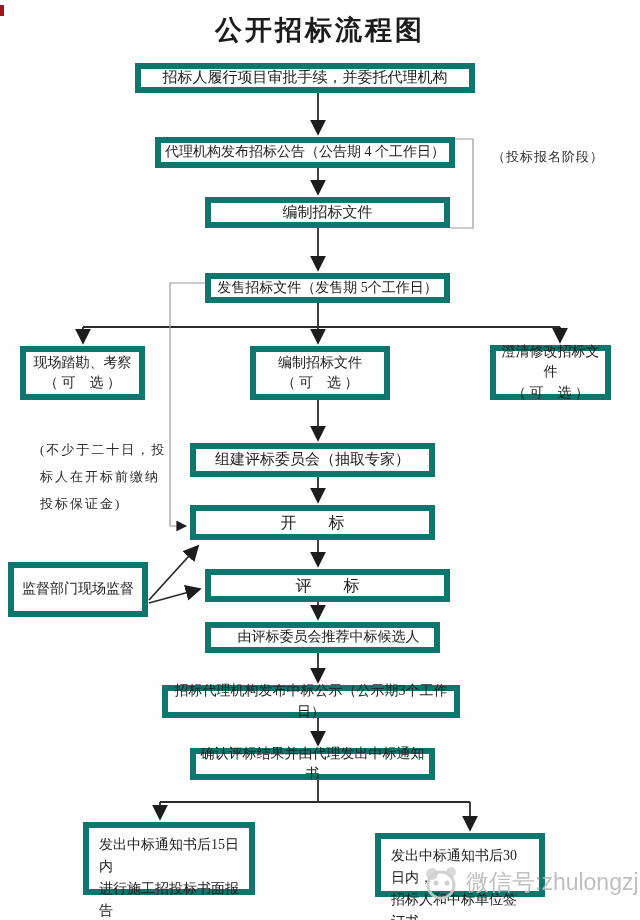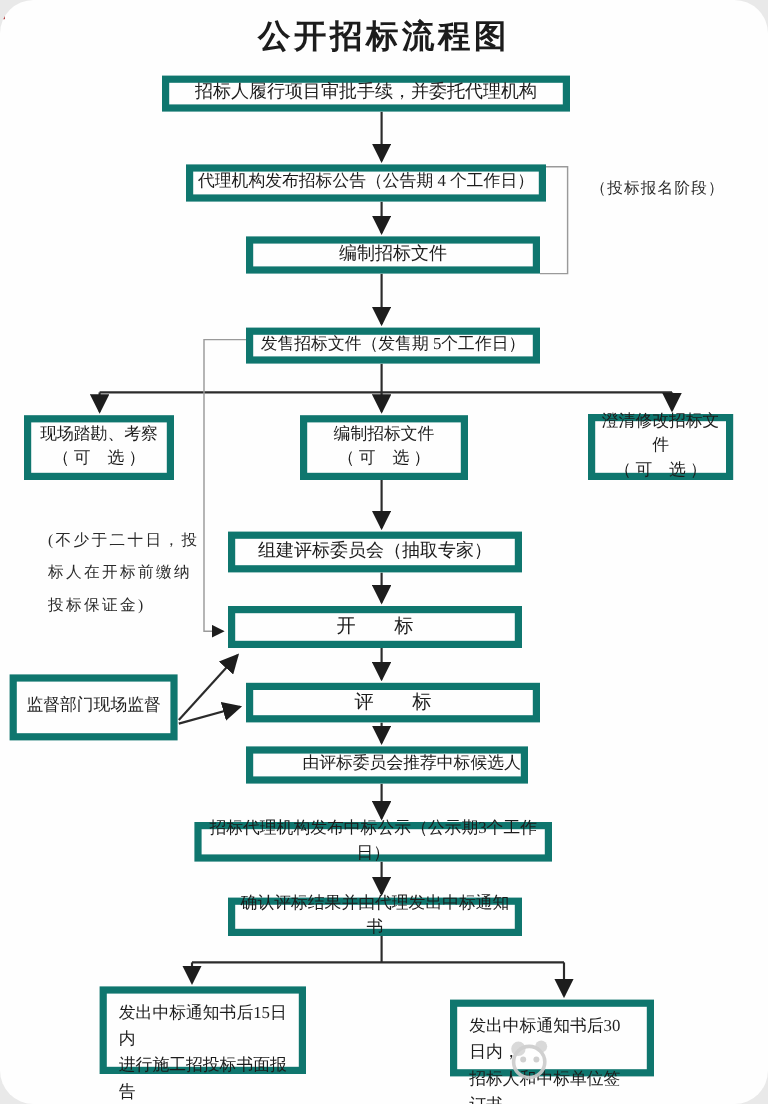--- a/index.html
+++ b/index.html
@@ -4,42 +4,41 @@
 <style>
   html,body{margin:0;padding:0;background:#e9e9e9;}
   .page{
     position:relative;
     width:640px;height:920px;
     margin:0 auto;
     background:#fefefe;
     font-family:"Liberation Serif","DejaVu Serif",serif;
     color:#1c1c1c;
     overflow:hidden;
-    border-radius:28px;
   }
   .title{
     position:absolute;left:0;top:12px;width:640px;
     text-align:center;
     font-size:27px;font-weight:bold;letter-spacing:3px;
   }
   svg.connectors{position:absolute;left:0;top:0;z-index:1;}
   .node{
     position:absolute;
     box-sizing:border-box;
     background:#fefefe;
     border:6px solid #0f766e;
     z-index:2;
     display:flex;flex-direction:column;
     align-items:center;justify-content:center;
     text-align:center;
     font-size:15px;
     line-height:1.45;
   }
   .node.small{font-size:14px;}
-  .node.left-align{align-items:flex-end;text-align:left;padding:6px 10px;justify-content:flex-start;}
+  .node.left-align{align-items:center;text-align:left;padding:6px 10px;justify-content:flex-start;}
   .node .multi{white-space:pre-line;}
   .note{
     position:absolute;z-index:2;
     font-size:13px;letter-spacing:1px;color:#2a2a2a;
   }
   .note.multi{white-space:pre-line;line-height:27px;letter-spacing:2px;}
   .watermark{
     position:absolute;z-index:5;
     display:flex;align-items:center;gap:4px;
     color:#b9b9b9;font-size:23px;
@@ -179,15 +178,16 @@
 投标保证金)</div>
 
   <div class="watermark" style="left:418px;top:862px;">
     <svg width="44" height="40" viewBox="0 0 44 40">
       <circle cx="14" cy="12" r="6" fill="#d6d6d6"></circle>
       <circle cx="33" cy="10" r="5" fill="#d6d6d6"></circle>
       <circle cx="23" cy="23" r="13" fill="none" stroke="#cccccc" stroke-width="3"></circle>
       <circle cx="18" cy="21" r="2.5" fill="#cccccc"></circle>
       <circle cx="29" cy="21" r="2.5" fill="#cccccc"></circle>
     </svg>
+    <span>微信号:zhulongzj</span>
   </div>
 
 </div>
 
 </body></html>

